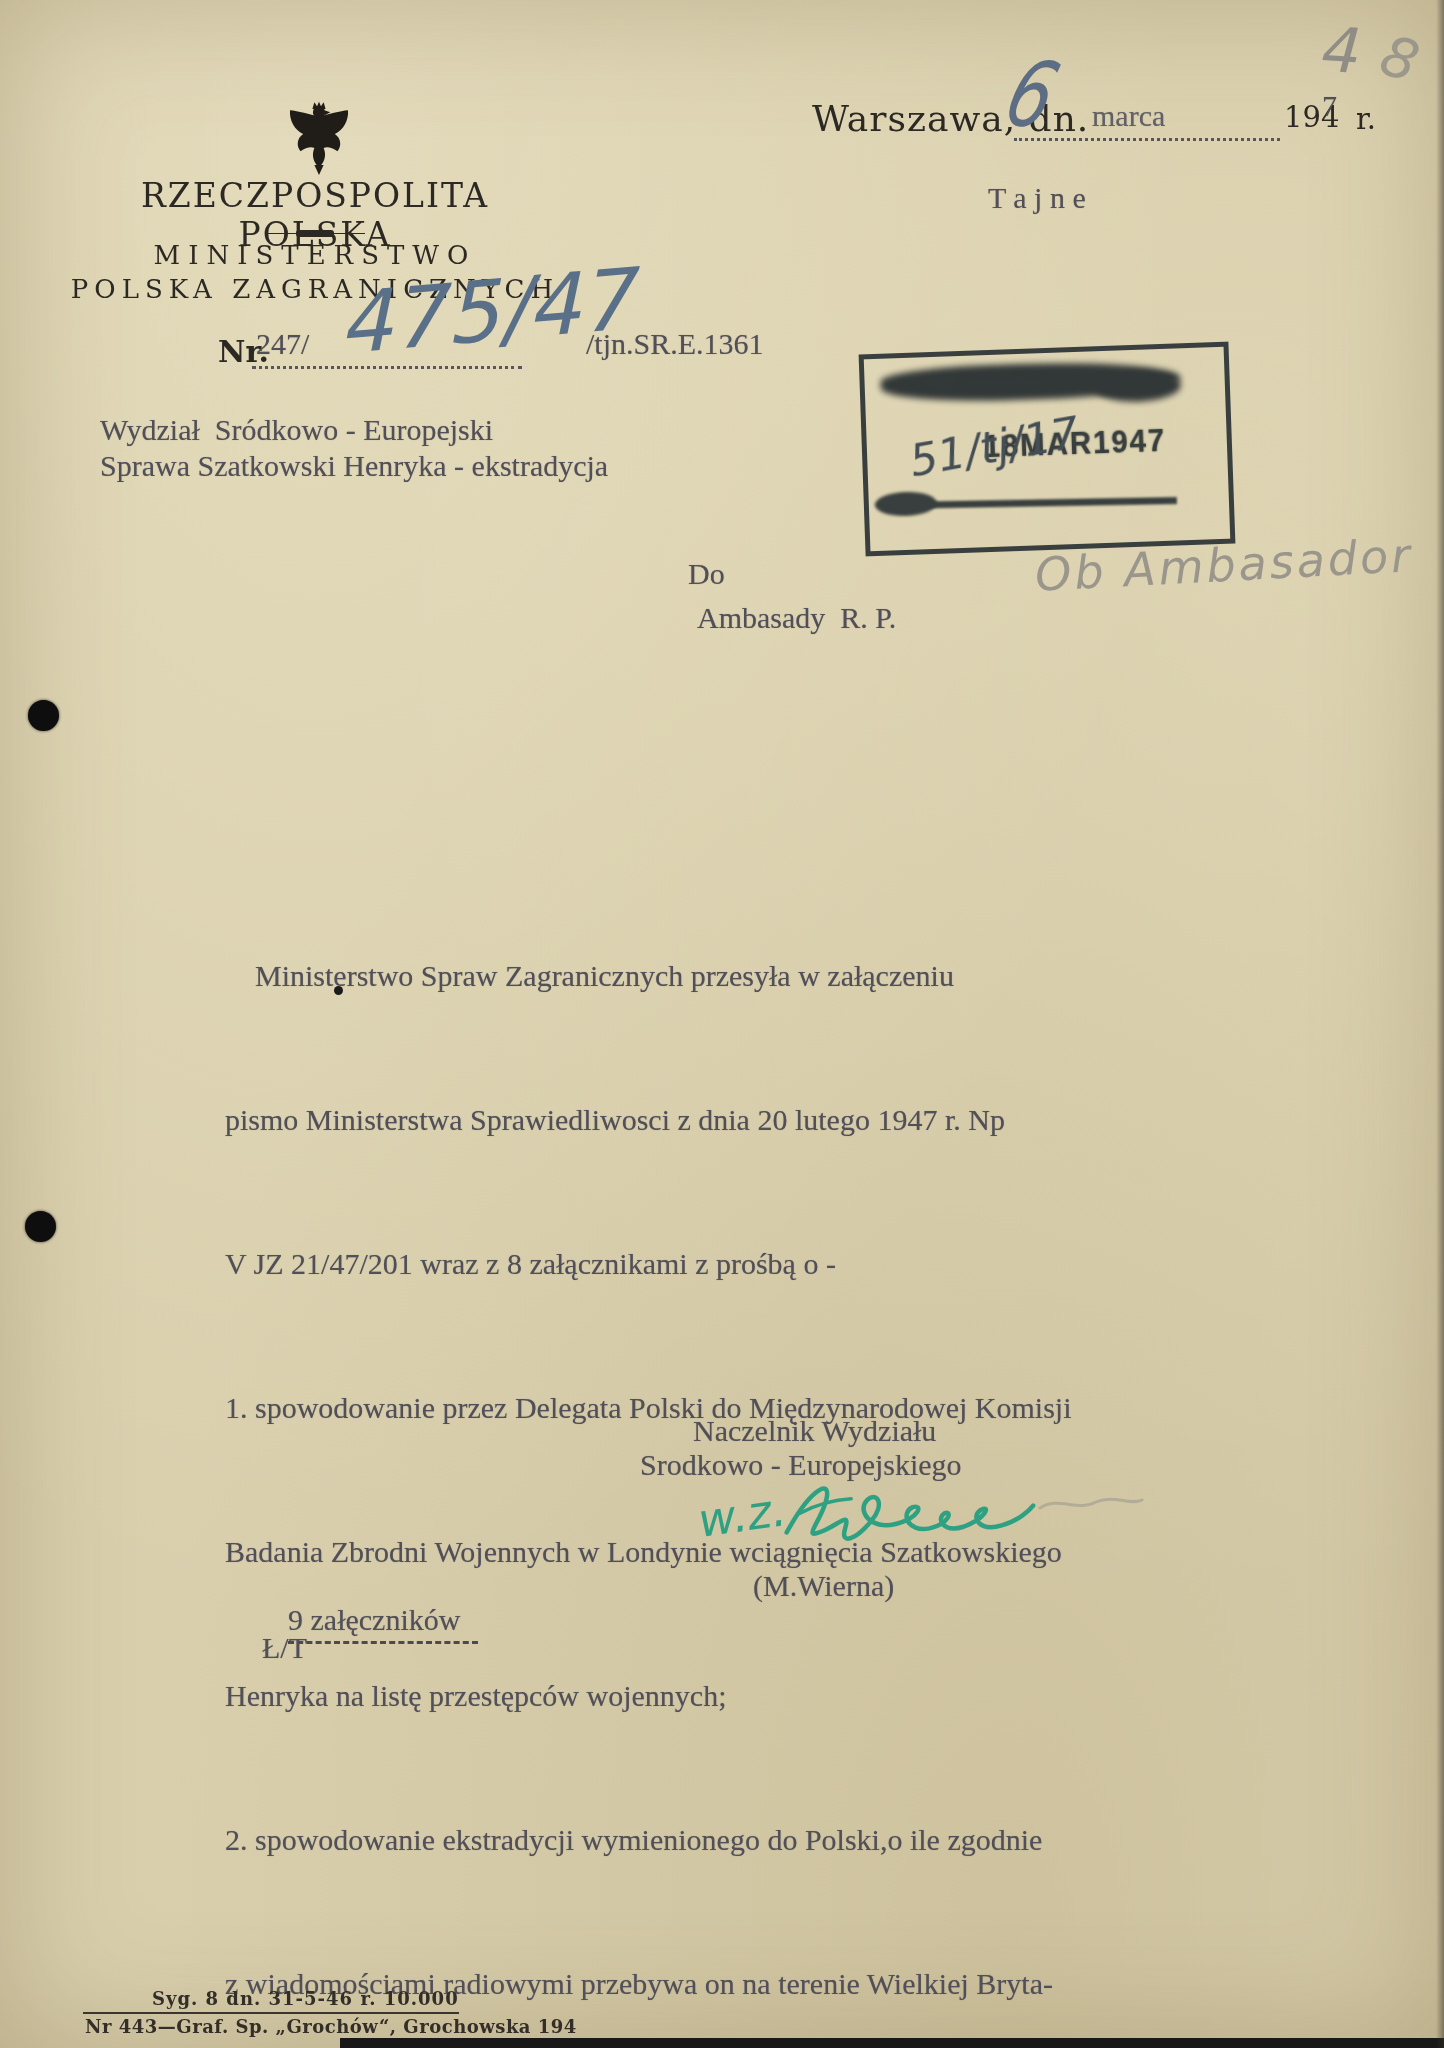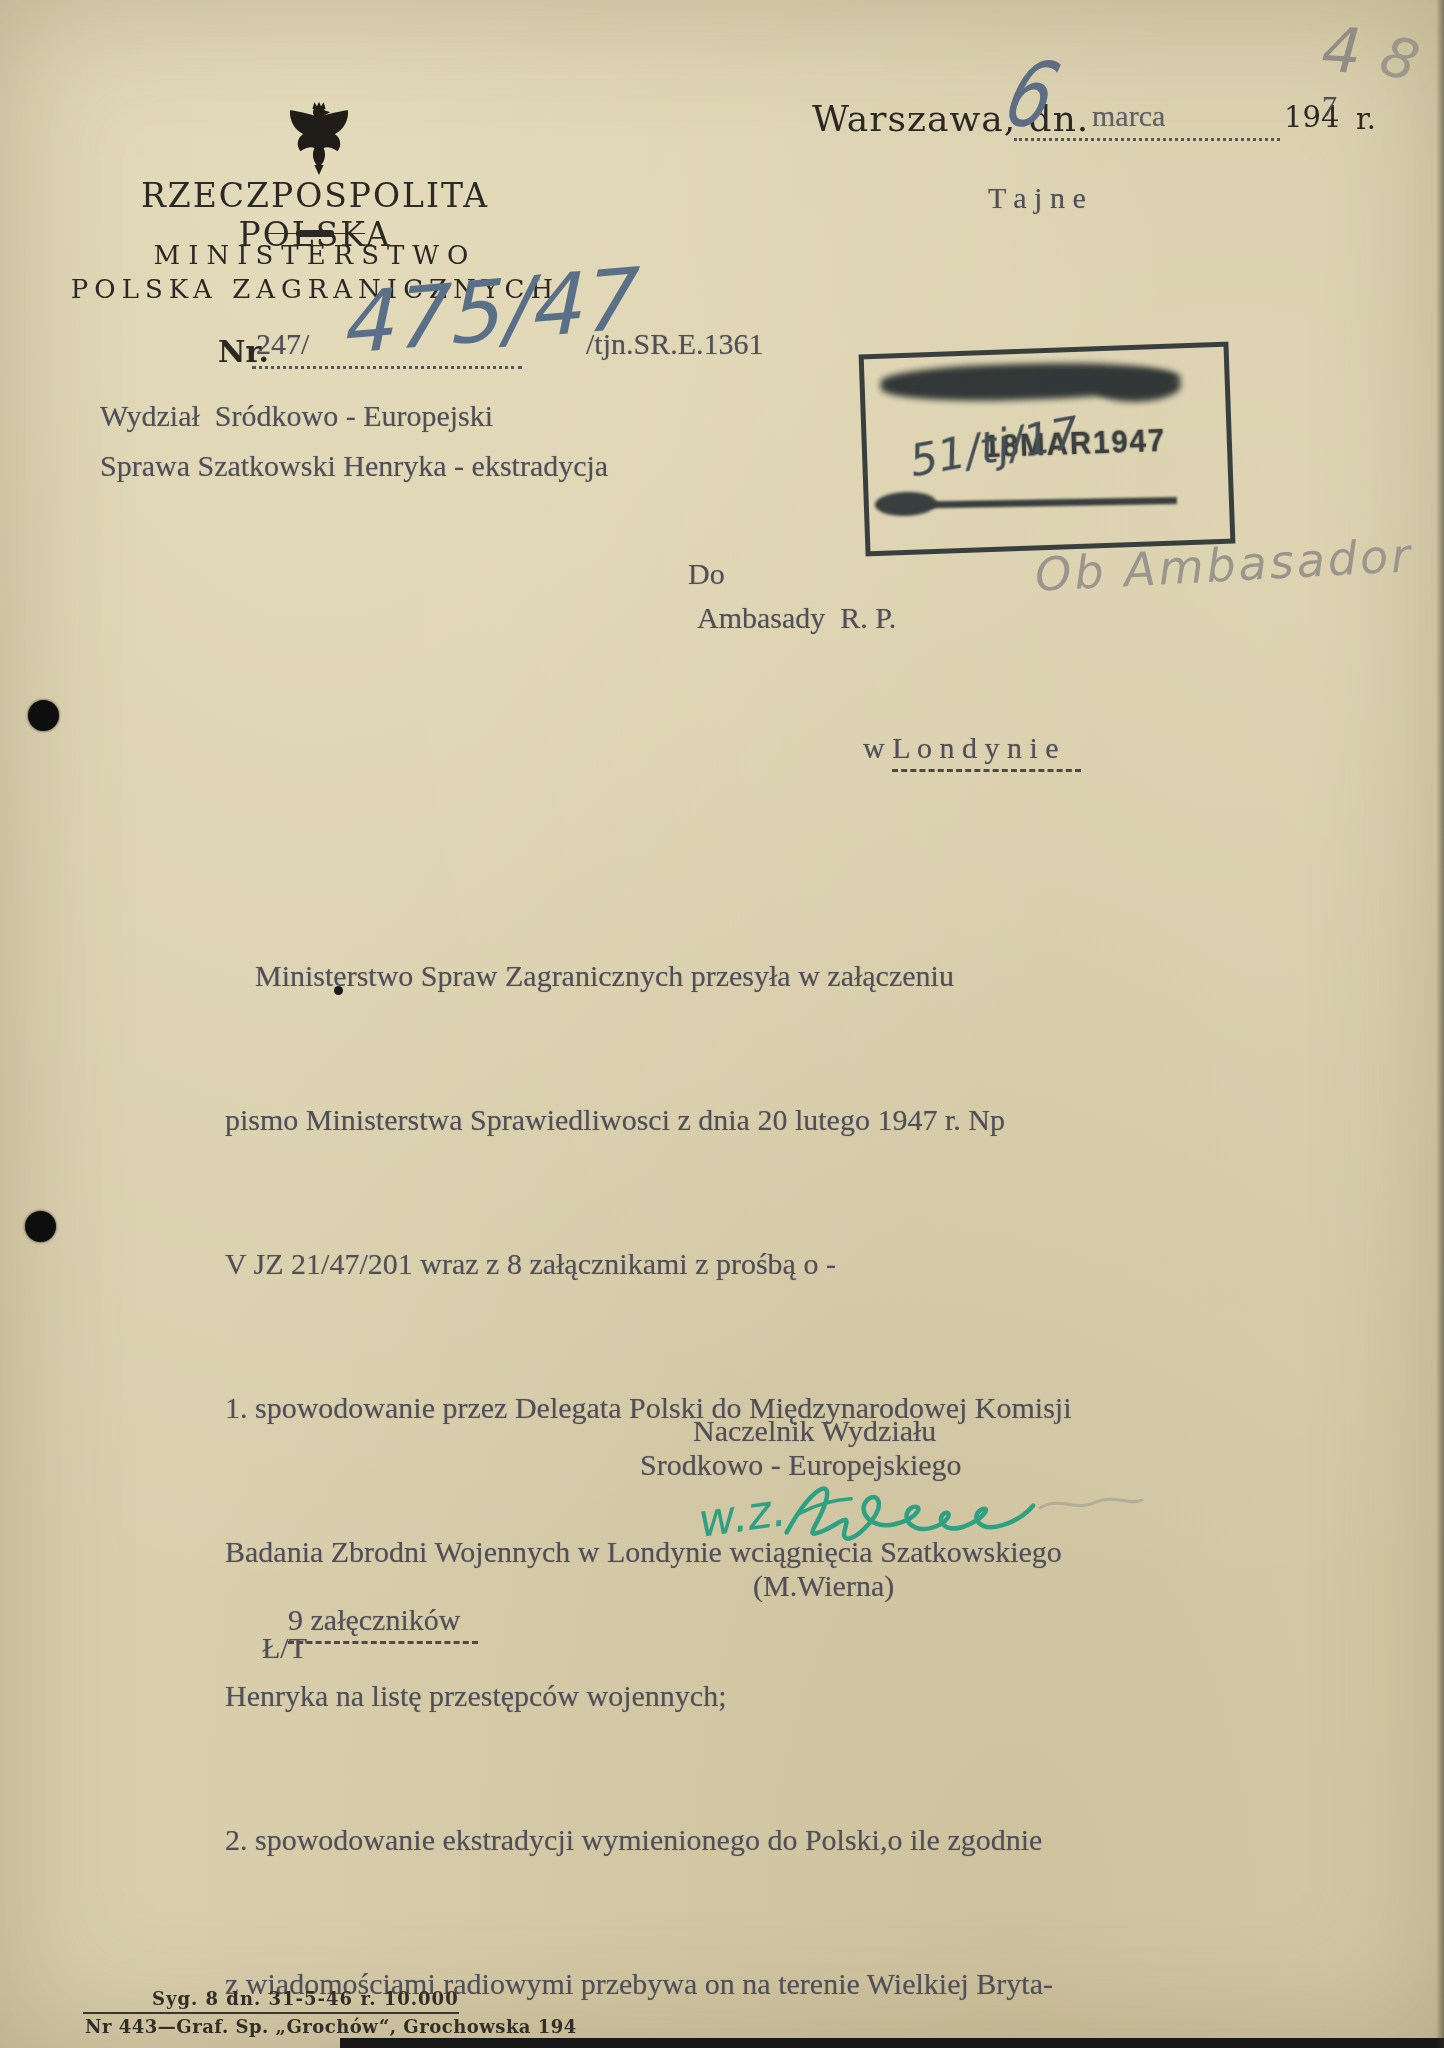--- a/index.html
+++ b/index.html
@@ -81,39 +81,36 @@
   </div>
   <div class="abs print" style="left:60px;top:240px;width:510px;text-align:center;font-size:26px;letter-spacing:8px;">MINISTERSTWO</div>
   <div class="abs print" style="left:60px;top:274px;width:510px;text-align:center;font-size:26px;letter-spacing:6px;">POLSKA ZAGRANICZNYCH</div>
 
   <div class="abs print" style="left:218px;top:334px;font-size:30px;font-weight:bold;">Nr.</div>
   <div class="abs dotline" style="left:252px;top:330px;width:270px;height:36px;"></div>
   <div class="abs typed" style="left:256px;top:326px;line-height:36px;">247/</div>
   <div class="abs hand-ink" style="left:345px;top:262px;font-size:84px;transform:rotate(-5deg) skewX(-6deg);color:#5a7089;">475/47</div>
   <div class="abs typed" style="left:586px;top:326px;line-height:36px;">/tjn.SR.E.1361</div>
 
-  <div class="abs typed" style="left:100px;top:398px;line-height:36px;">Wydział  Sródkowo - Europejski</div>
+  <div class="abs typed" style="left:100px;top:412px;line-height:36px;">Wydział  Sródkowo - Europejski</div>
   <div class="abs typed" style="left:100px;top:448px;line-height:36px;">Sprawa Szatkowski Henryka - ekstradycja</div>
 
   <div class="abs stamp" style="left:862px;top:348px;width:360px;height:192px;">
     <div class="abs smudge" style="left:16px;top:10px;width:300px;height:36px;"></div>
     <div class="abs smudge" style="left:230px;top:22px;width:86px;height:30px;border-radius:50%;"></div>
     <div class="abs stampdate" style="left:112px;top:74px;">18MAR1947</div>
     <div class="abs hand-ink" style="left:42px;top:66px;font-size:44px;transform:rotate(-8deg);color:#39454e;">51/tj/17</div>
     <div class="abs" style="left:18px;top:146px;width:290px;height:7px;background:#2d3436;filter:blur(1px);transform:rotate(1deg);"></div>
     <div class="abs" style="left:6px;top:134px;width:62px;height:24px;background:#2d3436;border-radius:50%;filter:blur(1.5px);"></div>
   </div>
 
   <div class="abs hand-pencil" style="left:1035px;top:538px;font-size:46px;letter-spacing:3px;transform:rotate(-3deg);color:#9a968c;">Ob Ambasador</div>
 
   <div class="abs typed" style="left:688px;top:556px;line-height:36px;">Do</div>
   <div class="abs typed" style="left:697px;top:600px;line-height:36px;">Ambasady  R. P.</div>
-  <div class="abs typed" style="left:833px;top:688px;line-height:40px;">
-    <span>w </span><span class="dash-underline" style="padding-right:22px;">L o n d y n i e</span>
-  </div>
 
   <div class="abs hole" style="left:28px;top:700px;"></div>
   <div class="abs hole" style="left:25px;top:1211px;"></div>
 
   <div class="abs typed" style="left:225px;top:856px;width:1200px;">
     <div>    Ministerstwo Spraw Zagranicznych przesyła w załączeniu</div>
     <div>pismo Ministerstwa Sprawiedliwosci z dnia 20 lutego 1947 r. Np</div>
     <div>V JZ 21/47/201 wraz z 8 załącznikami z prośbą o -</div>
     <div>1. spowodowanie przez Delegata Polski do Międzynarodowej Komisji</div>
     <div>Badania Zbrodni Wojennych w Londynie wciągnięcia Szatkowskiego</div>

